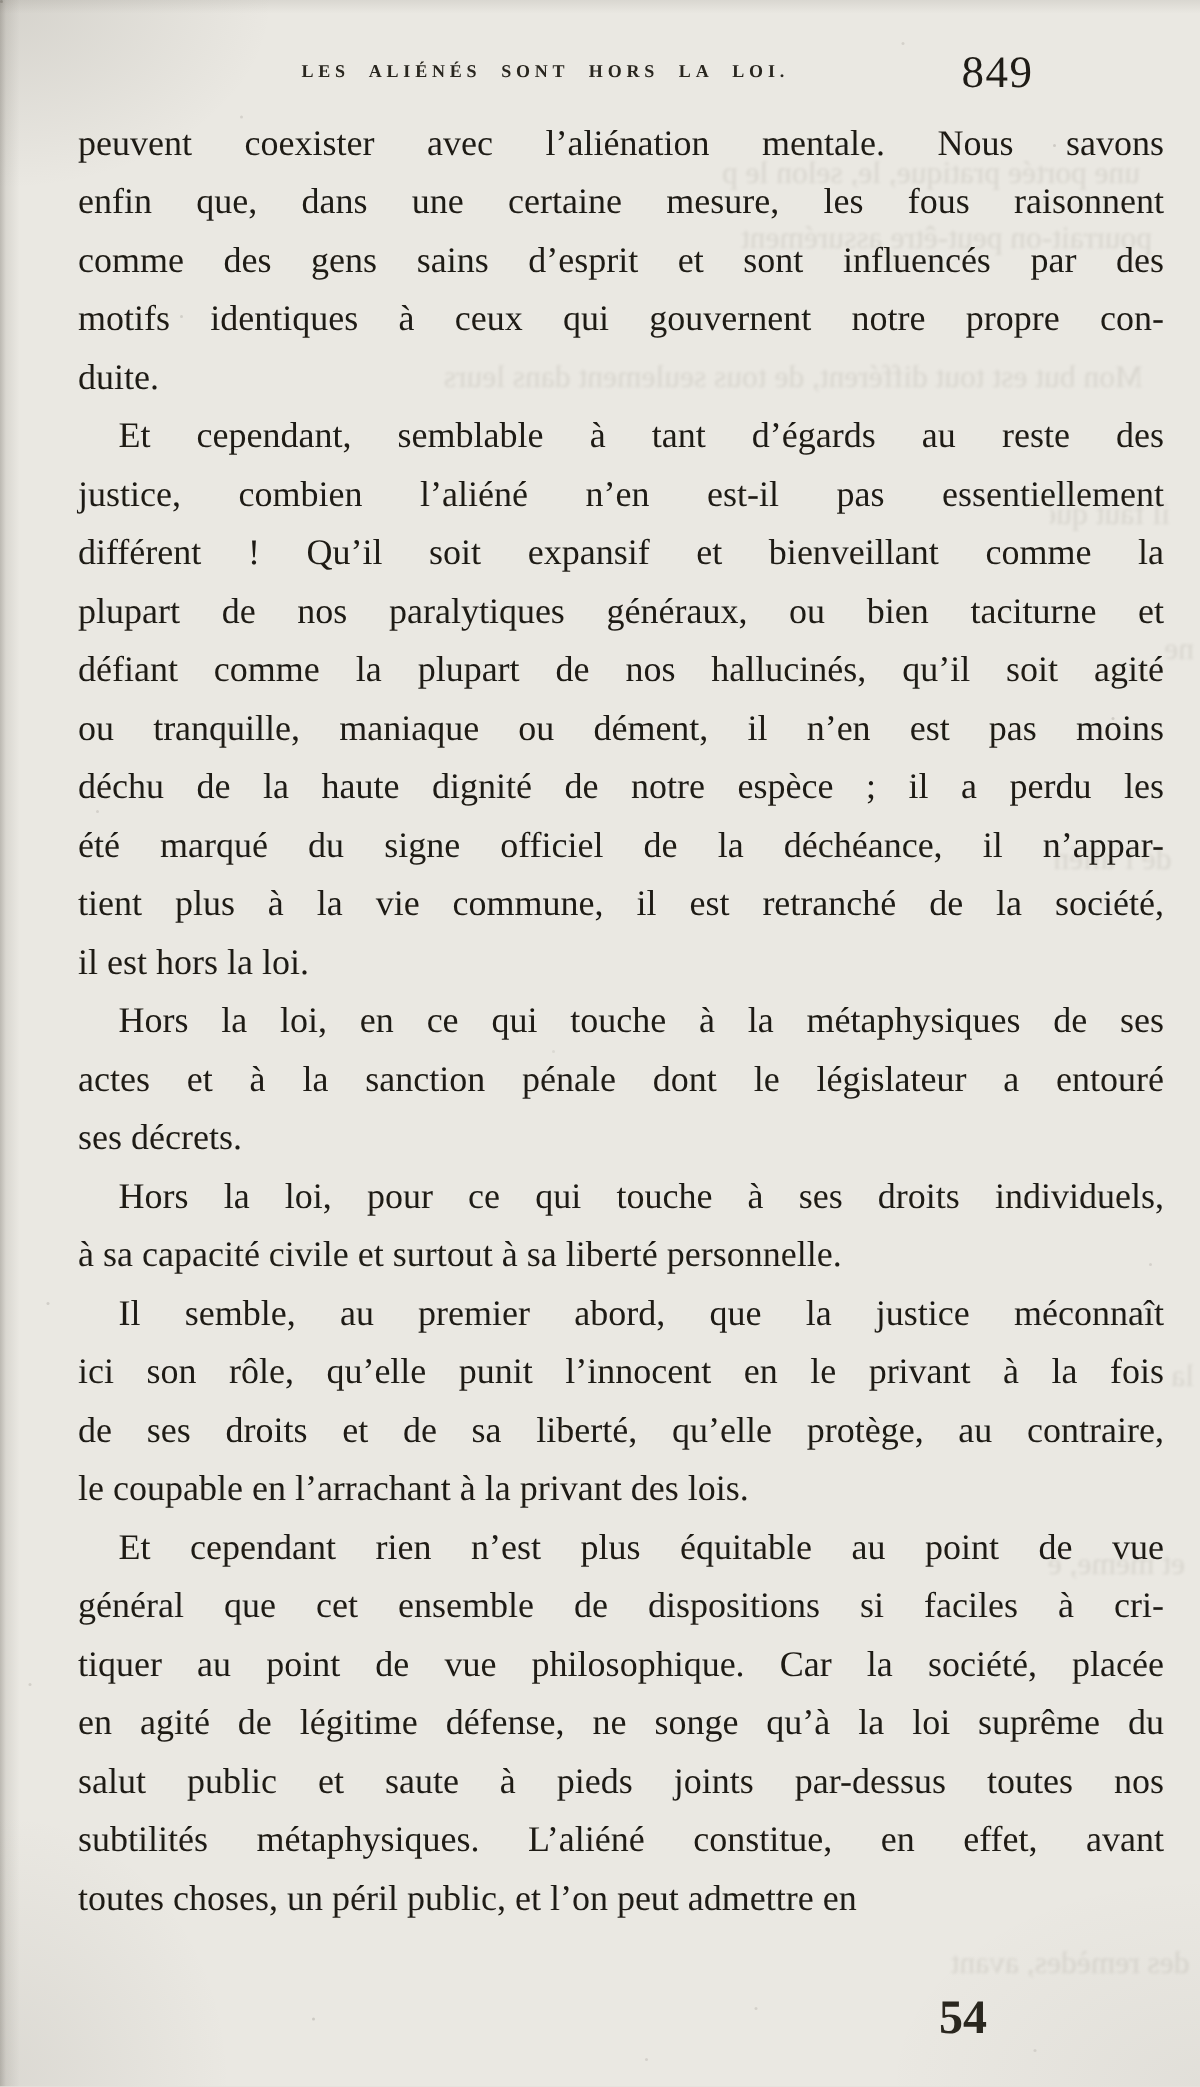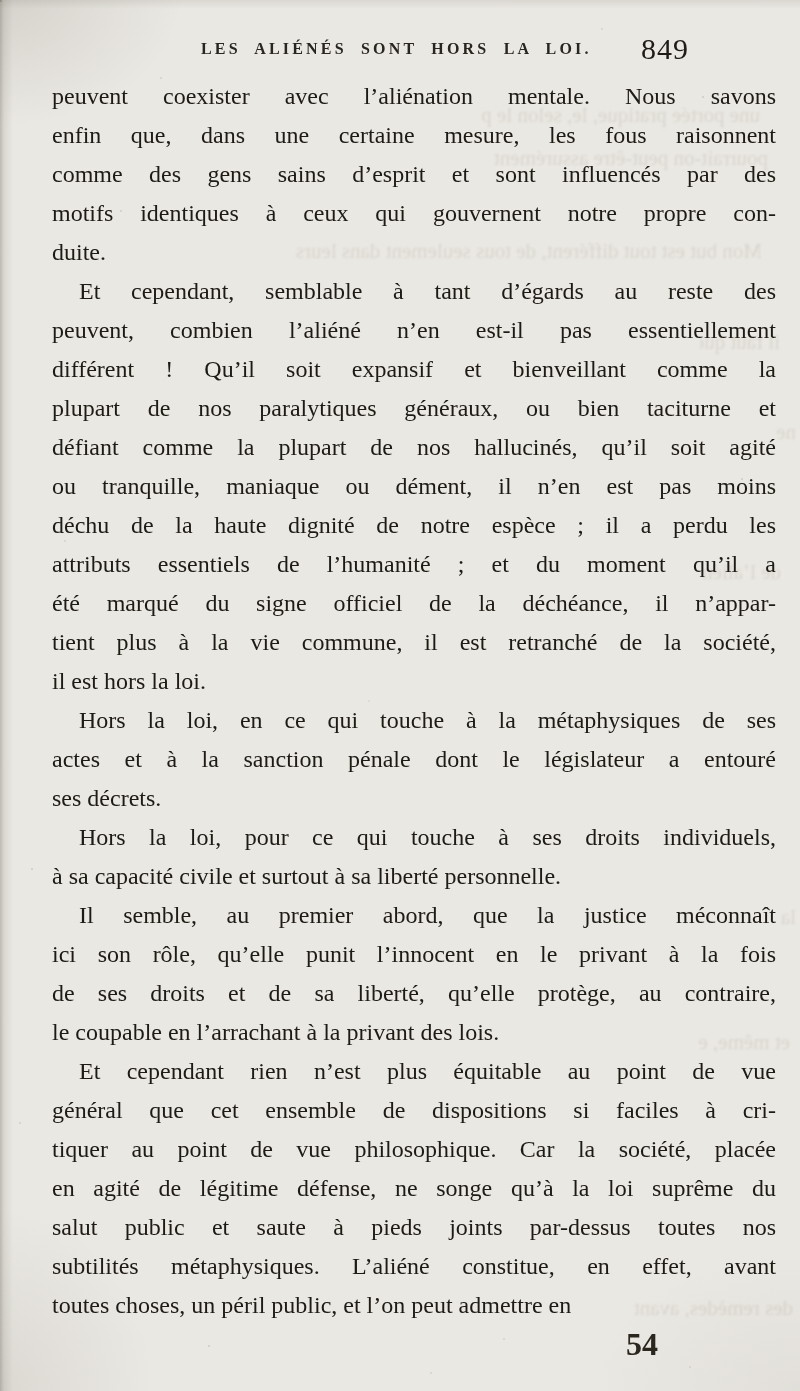--- a/index.html
+++ b/index.html
@@ -32,21 +32,21 @@
       31px 868px rgba(55,50,42,.14), 766px 842px rgba(55,50,42,.12),
       208px 1345px rgba(55,50,42,.16), 430px 1372px rgba(55,50,42,.12),
       771px 1188px rgba(55,50,42,.15), 19px 1122px rgba(55,50,42,.13),
       503px 1338px rgba(55,50,42,.12), 689px 1366px rgba(55,50,42,.11),
       160px 77px rgba(55,50,42,.12), 601px 28px rgba(55,50,42,.12),
       368px 700px rgba(55,50,42,.08);
   }
   header{position:absolute;top:38px;left:0;right:0;height:32px;}
   .running-title{
     position:absolute;left:201px;top:2px;
-    font-size:16px;letter-spacing:3.2px;word-spacing:7px;
+    font-size:12px;letter-spacing:3.2px;word-spacing:7px;
     font-weight:600;color:#2a2username2;color:#29261f;
   }
   .folio{
     position:absolute;left:641px;top:-6px;
     font-size:30px;color:#1f1c16;letter-spacing:1px;text-align:center;
   }
   main{
     position:absolute;top:77px;left:52px;width:724px;
     font-size:24px;line-height:39px;color:#1e1b15;
   }
@@ -100,27 +100,26 @@
   <main id="page-text">
       <div class="para">
         <div class="line first">peuvent coexister avec l’aliénation mentale. Nous savons</div>
         <div class="line">enfin que, dans une certaine mesure, les fous raisonnent</div>
         <div class="line">comme des gens sains d’esprit et sont influencés par des</div>
         <div class="line">motifs identiques à ceux qui gouvernent notre propre con-</div>
         <div class="line last">duite.</div>
       </div>
       <div class="para indent">
         <div class="line first">Et cependant, semblable à tant d’égards au reste des</div>
-        <div class="line">peuvent, combien l’aliéné n’en est-il pas essentiellement</div>
+        <div class="line">justice, combien l’aliéné n’en est-il pas essentiellement</div>
         <div class="line">différent ! Qu’il soit expansif et bienveillant comme la</div>
         <div class="line">plupart de nos paralytiques généraux, ou bien taciturne et</div>
         <div class="line">défiant comme la plupart de nos hallucinés, qu’il soit agité</div>
         <div class="line">ou tranquille, maniaque ou dément, il n’en est pas moins</div>
         <div class="line">déchu de la haute dignité de notre espèce ; il a perdu les</div>
-        <div class="line">attributs essentiels de l’humanité ; et du moment qu’il a</div>
         <div class="line">été marqué du signe officiel de la déchéance, il n’appar-</div>
         <div class="line">tient plus à la vie commune, il est retranché de la société,</div>
         <div class="line last">il est hors la loi.</div>
       </div>
       <div class="para indent">
         <div class="line first">Hors la loi, en ce qui touche à la métaphysiques de ses</div>
         <div class="line">actes et à la sanction pénale dont le législateur a entouré</div>
         <div class="line last">ses décrets.</div>
       </div>
       <div class="para indent">

